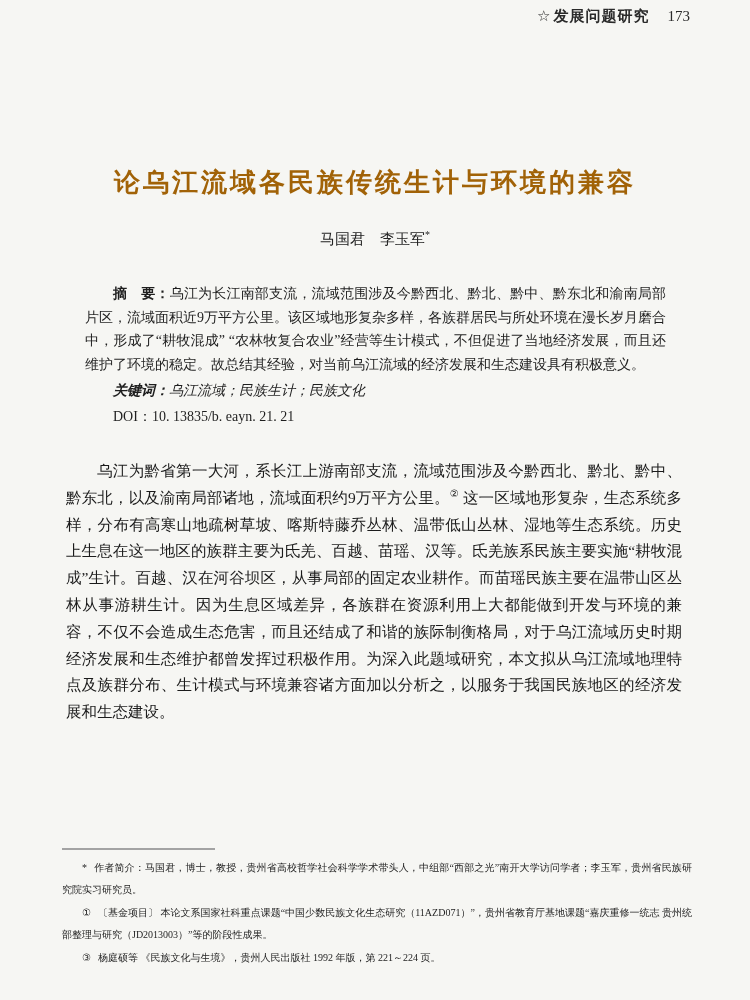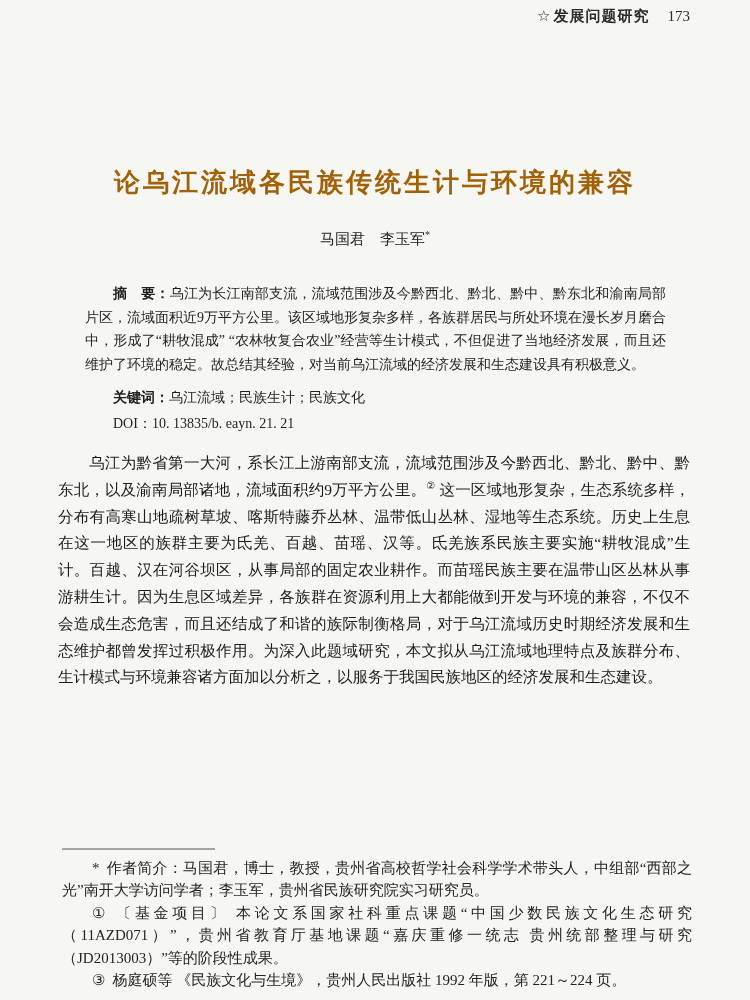--- a/index.html
+++ b/index.html
@@ -80,35 +80,35 @@
     text-align: justify;
     color: #1e1e1e;
   }
   .abstract-block p {
     margin: 0;
     text-indent: 2em;
   }
   .abstract-block .label {
     font-weight: bold;
   }
-  .abstract-block .keywords-line { margin-top: 10px; }
+  .abstract-block .keywords-line { margin-top: 3px; font-style: italic; }
   .abstract-block .doi-line { margin-top: 2px; }
   
   .main-body {
     position: absolute;
     top: 450px;
     left: 58px;
     right: 60px;
     font-size: 15.5px;
     line-height: 26.8px;
     text-align: justify;
     color: #1b1b1b;
   }
   .main-body p {
-    margin: 0;
+    margin: 8px;
     text-indent: 2em;
   }
   .main-body sup {
     font-size: 10px;
     line-height: 0;
     vertical-align: super;
   }
   .section-heading {
     margin: 10px 0 12px 0;
     text-align: center;
@@ -116,21 +116,21 @@
     font-weight: bold;
     letter-spacing: 1px;
     color: #161616;
   }
   
   .footnotes {
     position: absolute;
     top: 848px;
     left: 62px;
     right: 58px;
-    font-size: 15px;
+    font-size: 10px;
     line-height: 22.4px;
     text-align: justify;
     color: #242424;
   }
   .footnote-rule {
     width: 153px;
     border-top: 2px solid #a3a3a3;
     margin-bottom: 7px;
   }
   .footnotes p {

